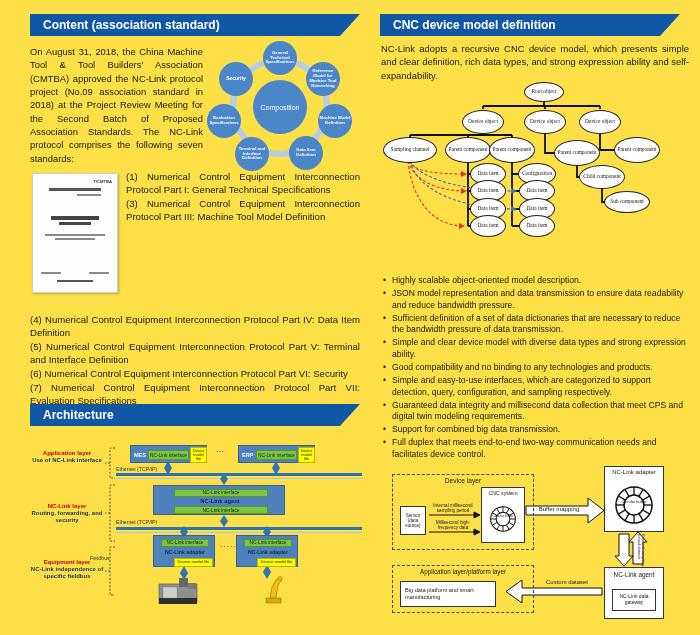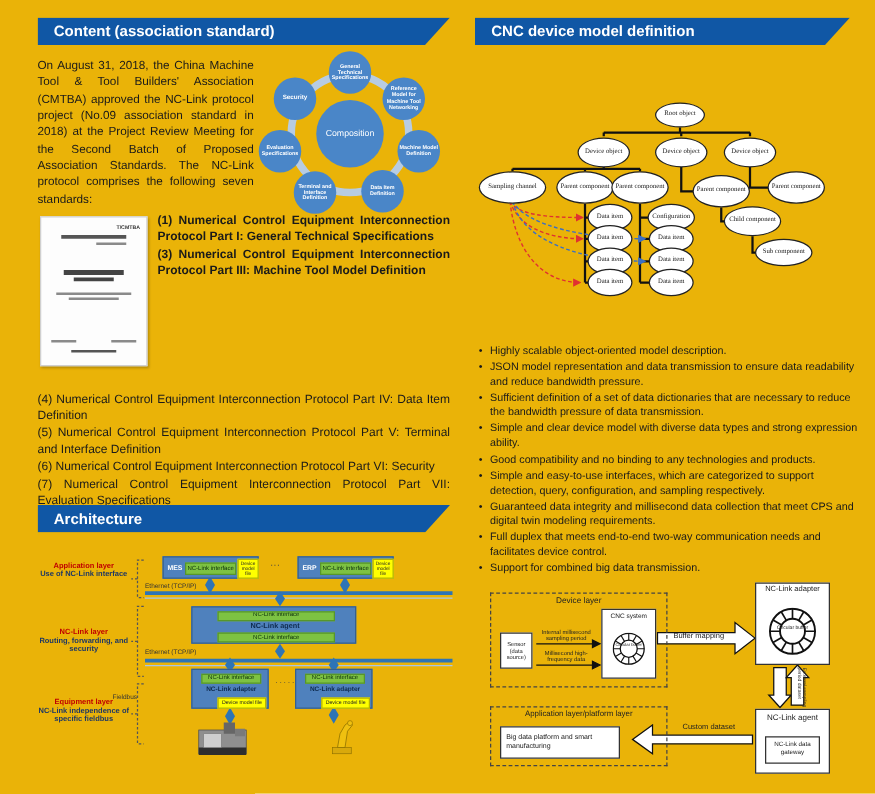--- a/index.html
+++ b/index.html
@@ -1,16 +1,16 @@
 <!DOCTYPE html>
 <html><head>
 <meta charset="utf-8">
 <style>
   html,body{margin:0;padding:0;background:#fff;}
-  #canvas{position:relative;width:700px;height:635px;background:#eab308;
+  #canvas{position:relative;width:700px;height:635px;background:#fde047;
           font-family:"Liberation Sans",sans-serif;color:#1a1a1a;overflow:hidden;}
   .abs{position:absolute;}
   
   .banner{position:absolute;height:22px;background:#1057A5;color:#fff;font-weight:bold;
           font-size:12px;line-height:22px;padding-left:13px;box-sizing:border-box;
           clip-path:polygon(0 0,100% 0,calc(100% - 20px) 100%,0 100%);}
   
   .para{font-size:9.4px;line-height:1.42;text-align:justify;}
   .std-item{font-size:9.6px;line-height:1.36;text-align:justify;margin:0 0 1px 0;}
   .feat{position:relative;font-size:8.6px;line-height:1.38;padding-left:10px;margin-bottom:1px;}
@@ -80,21 +80,21 @@
       <div class="bar" style="left:16px;top:14px;width:52px;height:3px;background:#555;"></div>
       <div class="bar" style="left:44px;top:20px;width:24px;height:2px;"></div>
       <div class="bar" style="left:18px;top:42px;width:48px;height:4px;background:#444;"></div>
       <div class="bar" style="left:26px;top:48px;width:32px;height:3px;background:#444;"></div>
       <div class="bar" style="left:12px;top:60px;width:60px;height:1.5px;"></div>
       <div class="bar" style="left:22px;top:64px;width:40px;height:1.5px;"></div>
       <div class="bar" style="left:8px;top:98px;width:20px;height:2px;"></div>
       <div class="bar" style="left:56px;top:98px;width:20px;height:2px;"></div>
       <div class="bar" style="left:24px;top:106px;width:36px;height:2px;background:#555;"></div>
     </div>
-    <div style="margin-left:96px;width:234px;min-height:124px;font-weight:bold;">
+    <div style="margin-left:96px;width:234px;min-height:124px;">
       <p class="std-item">(1) Numerical Control Equipment Interconnection Protocol Part I: General Technical Specifications</p>
       <p class="std-item">(3) Numerical Control Equipment Interconnection Protocol Part III: Machine Tool Model Definition</p>
     </div>
     <div style="width:330px;margin-top:19px;">
       <p class="std-item">(4) Numerical Control Equipment Interconnection Protocol Part IV: Data Item Definition</p>
       <p class="std-item">(5) Numerical Control Equipment Interconnection Protocol Part V: Terminal and Interface Definition</p>
       <p class="std-item">(6) Numerical Control Equipment Interconnection Protocol Part VI: Security</p>
       <p class="std-item">(7) Numerical Control Equipment Interconnection Protocol Part VII: Evaluation Specifications</p>
     </div>
   </div>
@@ -183,20 +183,21 @@
     <div class="abs" style="left:190px;top:98px;font-size:7px;color:#444;letter-spacing:1px;">·····</div>
     <div class="bluebox" style="left:206px;top:90px;width:62px;height:32px;">
       <div class="greenbar" style="left:7px;top:2.5px;width:48px;height:8px;">NC-Link interface</div>
       <div class="navtext" style="left:0;top:13px;width:62px;text-align:center;color:#0e2a4d;font-size:5.2px;">NC-Link adapter</div>
       <div class="yellowtag" style="left:20px;top:22px;width:39px;height:9px;font-size:4.2px;">Device model file</div>
     </div>
   </div>
 
   <div class="banner" style="left:380px;top:14px;width:300px;">CNC device model definition</div>
 
+  <div class="abs para" style="left:381px;top:42px;width:308px;">NC-Link adopts a recursive CNC device model, which presents simple and clear definition, rich data types, and strong expression ability and self-expandability.</div>
 
   <div class="abs" style="left:378px;top:82px;width:317px;height:158px;">
     <svg width="317" height="158" style="position:absolute;left:0;top:0;">
       <defs>
         <marker id="mr" markerWidth="6" markerHeight="6" refX="5" refY="3" orient="auto">
             <path d="M0,0 L6,3 L0,6 Z" fill="#e03131"></path>
           </marker>
         <marker id="mb" markerWidth="6" markerHeight="6" refX="5" refY="3" orient="auto">
             <path d="M0,0 L6,3 L0,6 Z" fill="#3b6fc4"></path>
           </marker>
@@ -242,22 +243,22 @@
 
 
   <div class="abs" style="left:382px;top:275px;width:306px;">
     <div class="feat">Highly scalable object-oriented model description.</div>
     <div class="feat">JSON model representation and data transmission to ensure data readability and reduce bandwidth pressure.</div>
     <div class="feat">Sufficient definition of a set of data dictionaries that are necessary to reduce the bandwidth pressure of data transmission.</div>
     <div class="feat">Simple and clear device model with diverse data types and strong expression ability.</div>
     <div class="feat">Good compatibility and no binding to any technologies and products.</div>
     <div class="feat">Simple and easy-to-use interfaces, which are categorized to support detection, query, configuration, and sampling respectively.</div>
     <div class="feat">Guaranteed data integrity and millisecond data collection that meet CPS and digital twin modeling requirements.</div>
+    <div class="feat">Support for combined big data transmission.</div>
     <div class="feat">Full duplex that meets end-to-end two-way communication needs and facilitates device control.</div>
-    <div class="feat">Support for combined big data transmission.</div>
   </div>
 
   <div class="abs" style="left:385px;top:462px;width:312px;height:173px;">
     <svg width="312" height="173" style="position:absolute;left:0;top:0;pointer-events:none;">
 
       <g stroke="#111" stroke-width="1" fill="#111">
         <line x1="44" y1="53" x2="89" y2="53"></line>
           <polygon points="89,50 95,53 89,56"></polygon>
         <line x1="44" y1="70" x2="89" y2="70"></line>
           <polygon points="89,67 95,70 89,73"></polygon>

